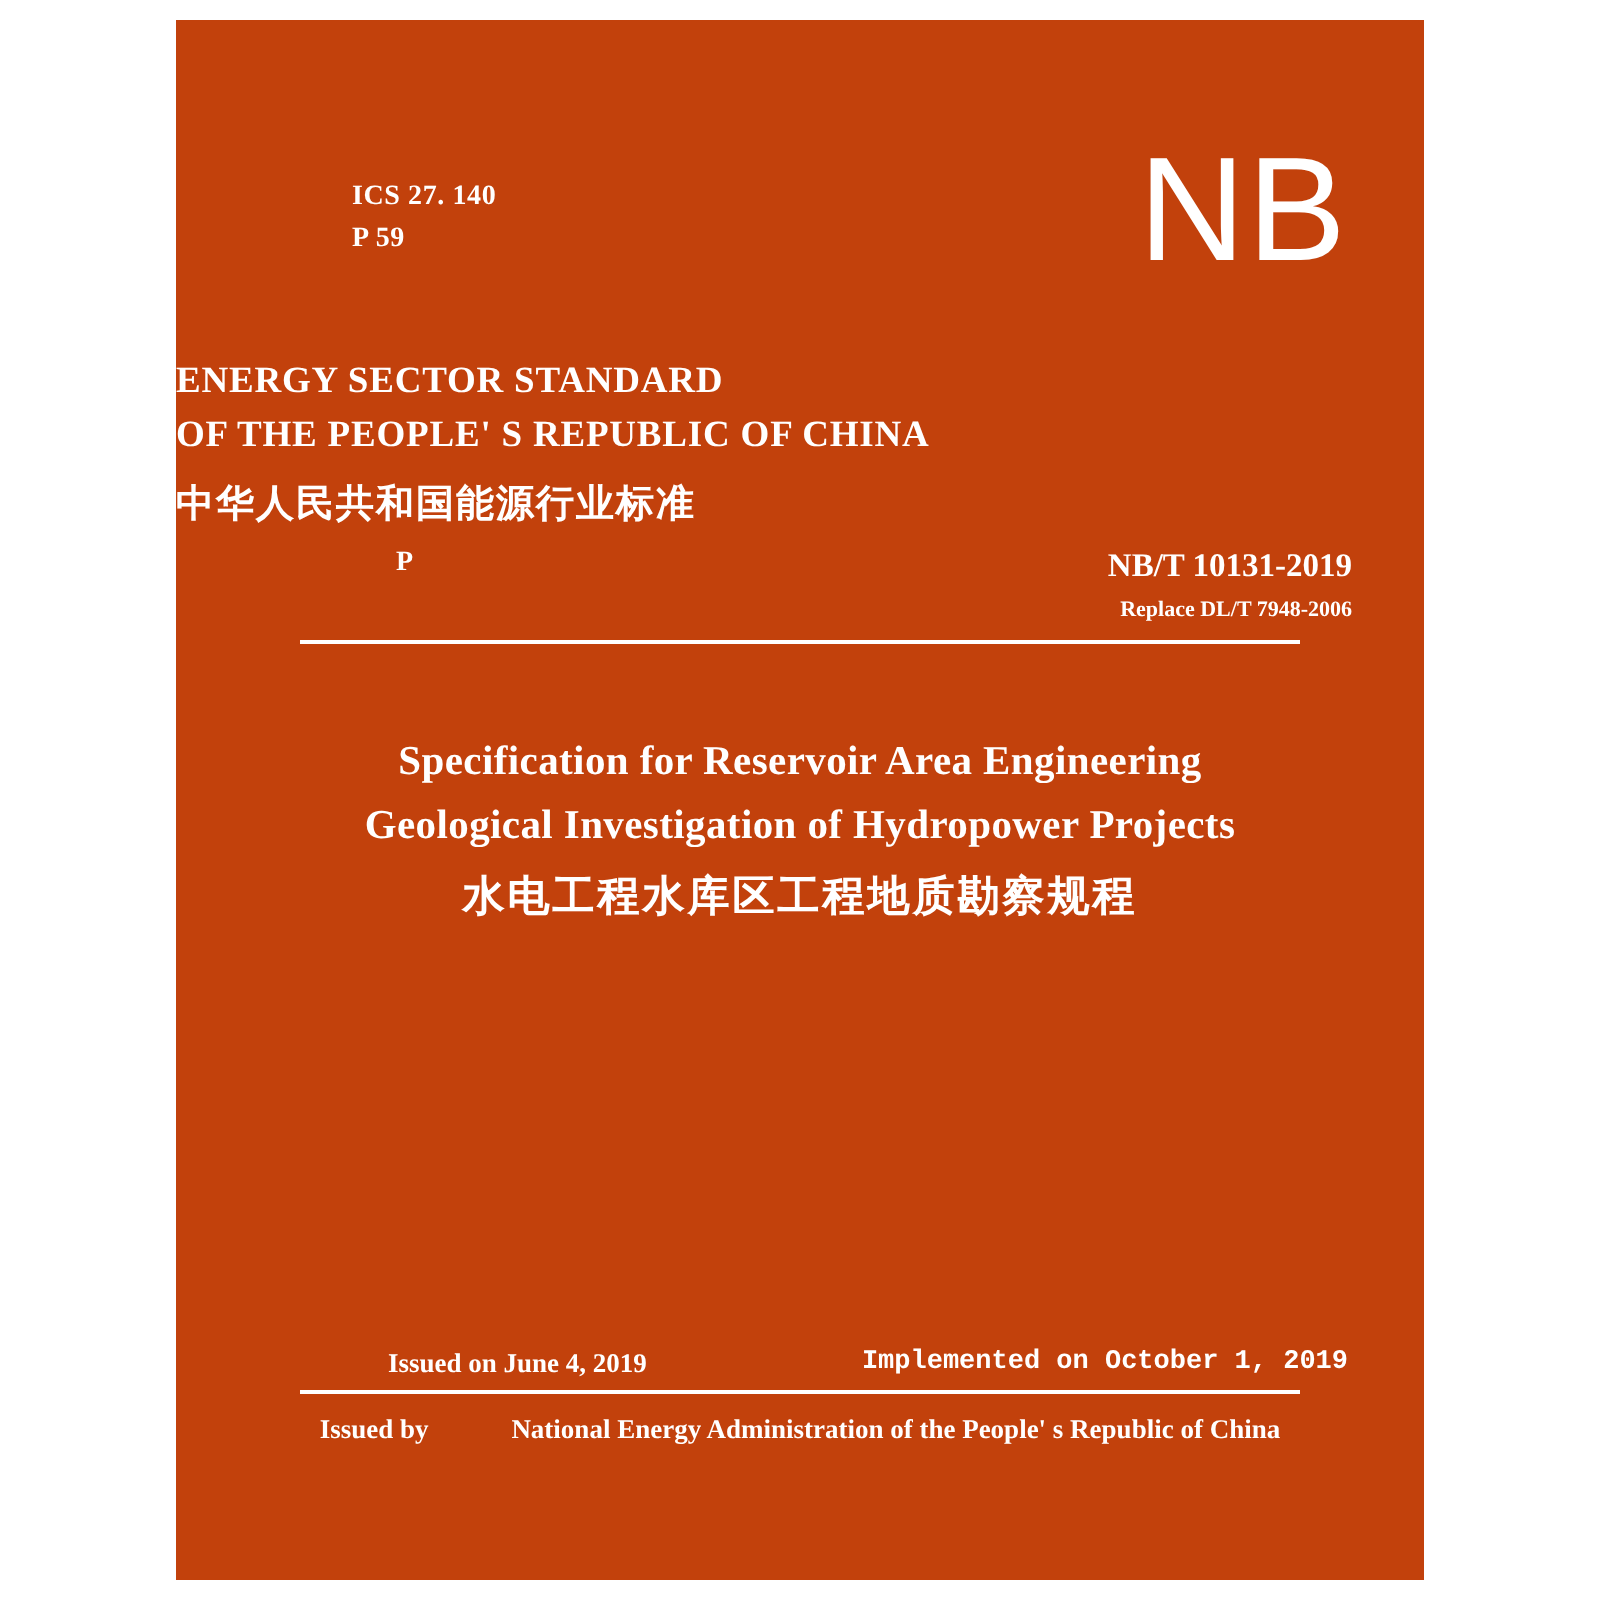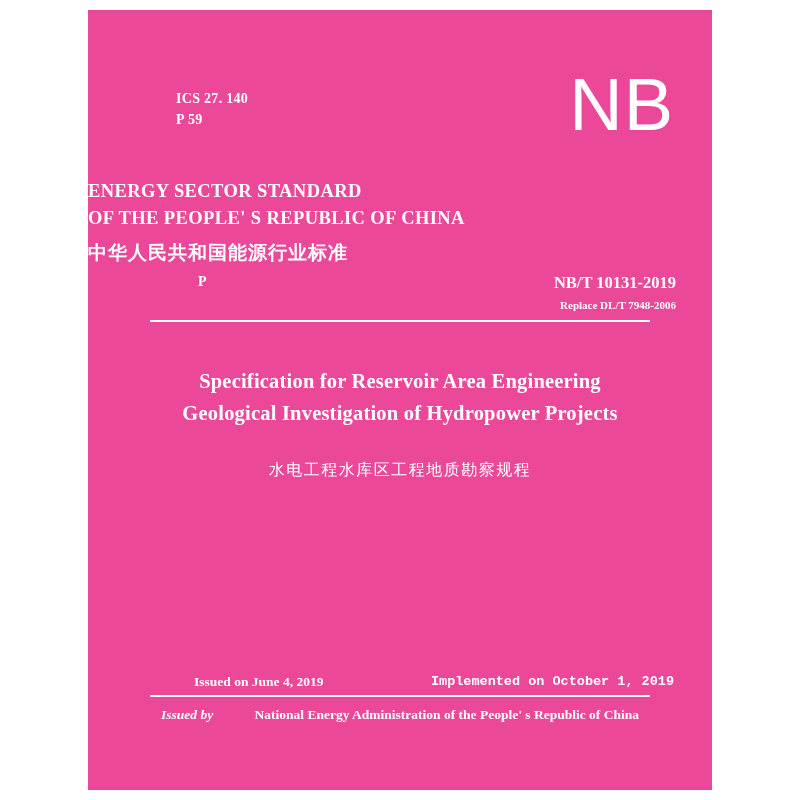--- a/index.html
+++ b/index.html
@@ -9,21 +9,21 @@
     height: 800px;
     background: #ffffff;
     font-family: "Liberation Serif", serif;
   }
   #cover {
     position: absolute;
     left: 88px;
     top: 10px;
     width: 624px;
     height: 780px;
-    background: #ec4899;
+    background: #c2410c;
     color: #ffffff;
     overflow: hidden;
   }
   .top-codes {
     position: absolute;
     left: 88px;
     top: 78px;
     font-family: "Liberation Serif", serif;
     font-weight: bold;
     font-size: 14px;
@@ -115,24 +115,24 @@
   }
   .title-en {
     font-family: "Liberation Serif", serif;
     font-weight: bold;
     font-size: 20.5px;
     line-height: 32px;
     letter-spacing: 0.2px;
   }
   .title-cn {
     font-family: "DejaVu Sans", sans-serif;
-    font-weight: normal;
-    font-size: 16px;
+    font-weight: bold;
+    font-size: 21px;
     line-height: 34px;
-    margin-top: 24px;
+    margin-top: 2px;
     letter-spacing: 1.5px;
   }
   .dates-row {
     position: absolute;
     top: 664px;
     left: 0;
     width: 100%;
     height: 20px;
   }
   .issued-on {
@@ -152,21 +152,21 @@
   .issuer-row {
     position: absolute;
     top: 697px;
     left: 0;
     width: 100%;
     text-align: center;
     font-family: "Liberation Serif", serif;
     font-weight: bold;
     font-size: 13.5px;
   }
-  .issuer-label { margin-right: 38px; font-style: italic; }
+  .issuer-label { margin-right: 38px; }
 </style>
 </head>
 <body>
 
 <div id="cover">
 
   <div class="top-codes">
     <div>ICS 27. 140</div>
     <div>P 59</div>
   </div>

